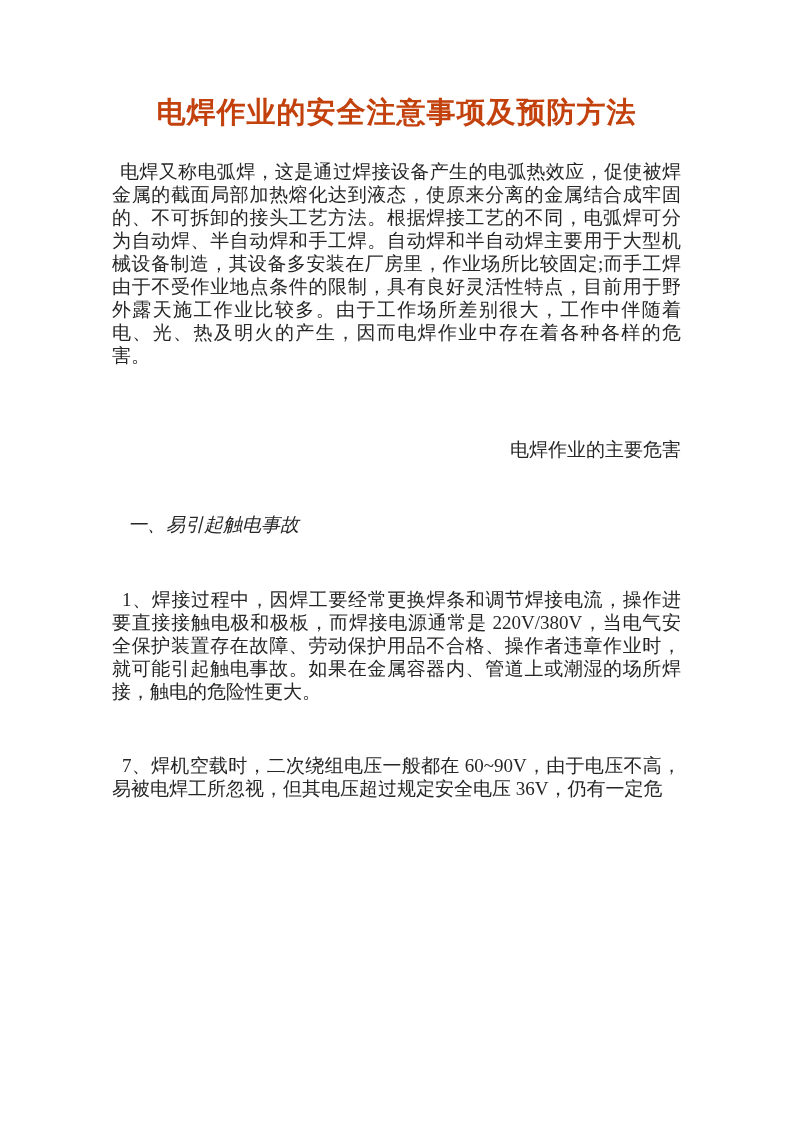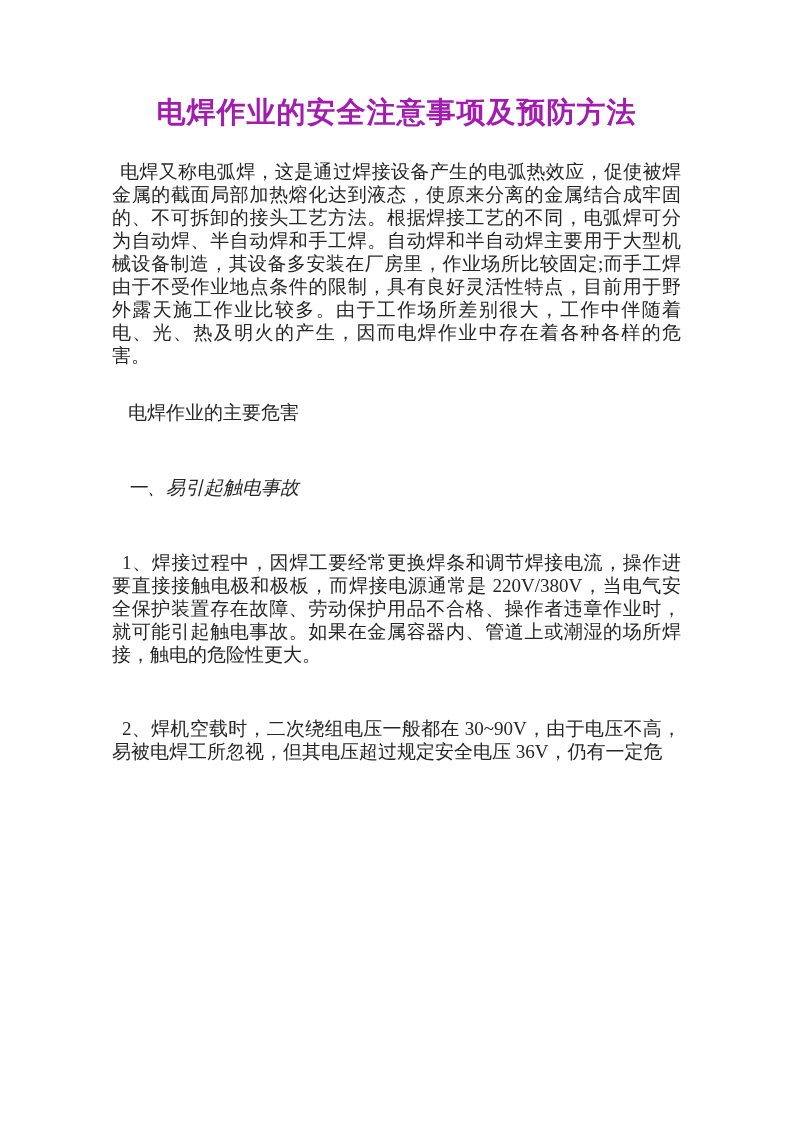--- a/index.html
+++ b/index.html
@@ -17,44 +17,44 @@
     font-family: "Liberation Serif", "DejaVu Serif", serif;
     color: #262626;
   }
   .doc-title {
     margin: 92px 0 0 0;
     padding: 0;
     text-align: center;
     font-size: 29px;
     line-height: 40px;
     font-weight: bold;
-    color: #a21caf;
+    color: #c2410c;
     letter-spacing: 1px;
   }
   .content {
     margin: 0 112px 0 112px;
     width: 569px;
   }
   .para {
     margin: 0;
     padding: 0;
     font-size: 19px;
     line-height: 23px;
     text-align: justify;
     text-justify: inter-ideograph;
     word-break: break-all;
   }
   .para-intro {
     margin-top: 28px;
     text-indent: 8px;
   }
   .para-heading {
-    margin-top: 34px;
+    margin-top: 71px;
     text-indent: 16px;
-    text-align: left;
+    text-align: right;
   }
   .para-sub {
     margin-top: 52px;
     text-indent: 16px;
     text-align: left;
     font-style: italic;
   }
   .para-item1 {
     margin-top: 52px;
     text-indent: 10px;
@@ -72,15 +72,15 @@
 
   <div class="content">
     <p class="para para-intro">电焊又称电弧焊，这是通过焊接设备产生的电弧热效应，促使被焊金属的截面局部加热熔化达到液态，使原来分离的金属结合成牢固的、不可拆卸的接头工艺方法。根据焊接工艺的不同，电弧焊可分为自动焊、半自动焊和手工焊。自动焊和半自动焊主要用于大型机械设备制造，其设备多安装在厂房里，作业场所比较固定;而手工焊由于不受作业地点条件的限制，具有良好灵活性特点，目前用于野外露天施工作业比较多。由于工作场所差别很大，工作中伴随着电、光、热及明火的产生，因而电焊作业中存在着各种各样的危害。</p>
 
     <p class="para para-heading">电焊作业的主要危害</p>
 
     <p class="para para-sub">一、易引起触电事故</p>
 
     <p class="para para-item1">1、焊接过程中，因焊工要经常更换焊条和调节焊接电流，操作进要直接接触电极和极板，而焊接电源通常是 220V/380V，当电气安全保护装置存在故障、劳动保护用品不合格、操作者违章作业时，就可能引起触电事故。如果在金属容器内、管道上或潮湿的场所焊接，触电的危险性更大。</p>
 
-    <p class="para para-item2">2、焊机空载时，二次绕组电压一般都在 30~90V，由于电压不高，易被电焊工所忽视，但其电压超过规定安全电压 36V，仍有一定危</p>
+    <p class="para para-item2">7、焊机空载时，二次绕组电压一般都在 60~90V，由于电压不高，易被电焊工所忽视，但其电压超过规定安全电压 36V，仍有一定危</p>
   </div>
 </div>
 
 </body></html>

